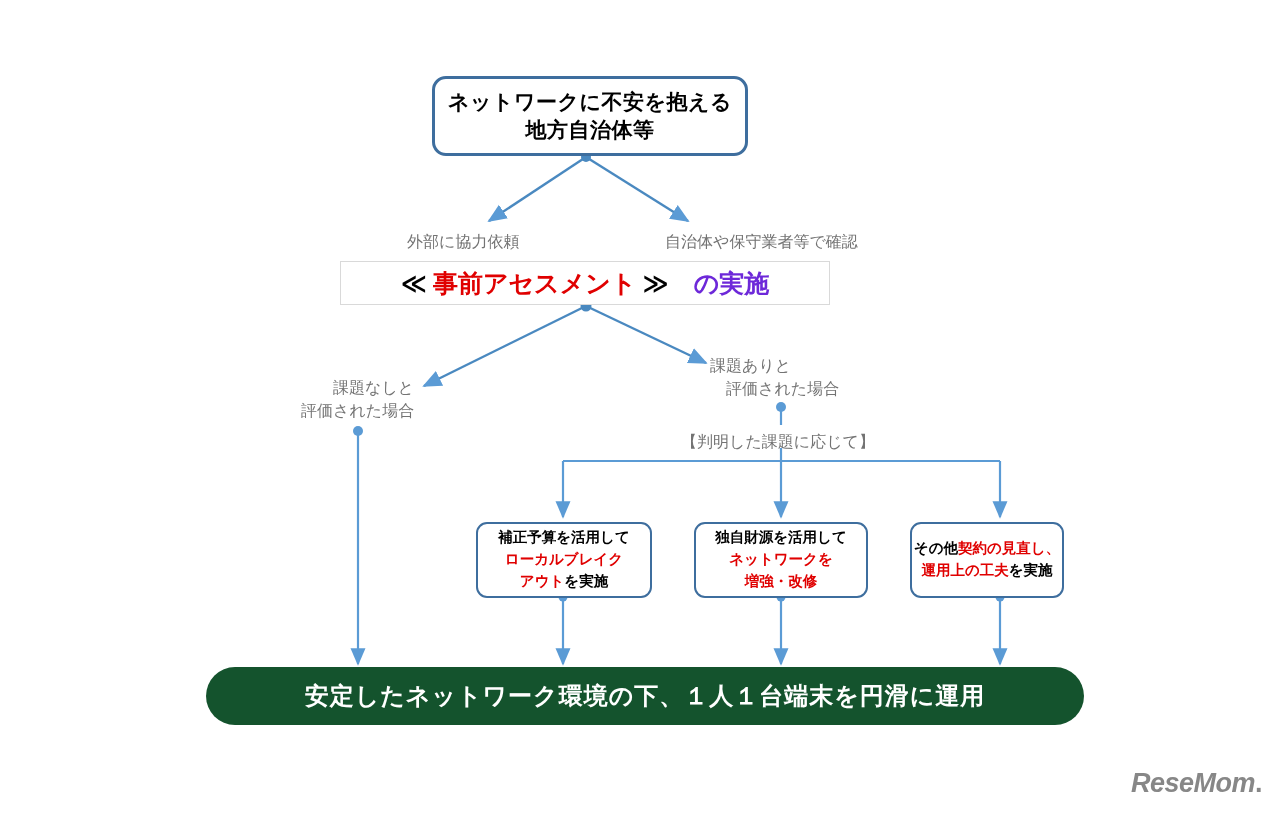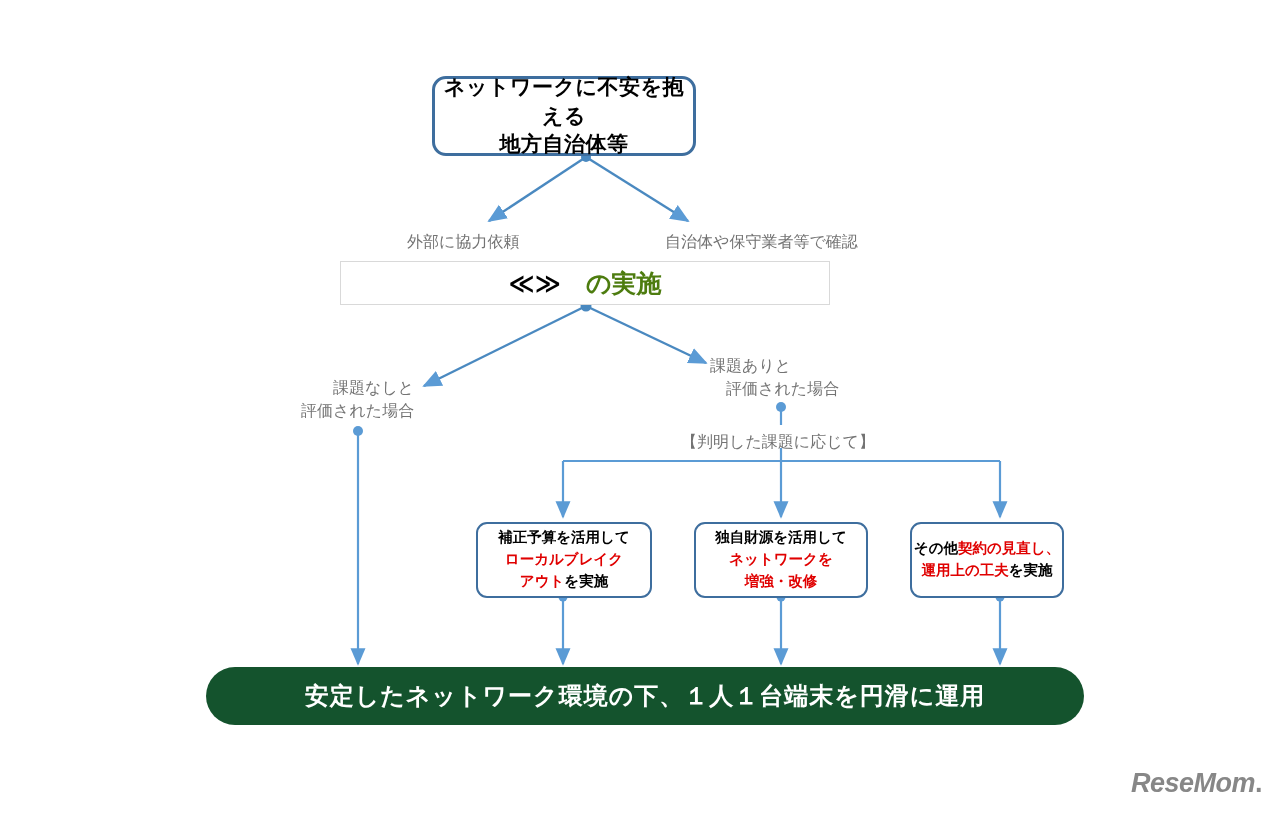--- a/index.html
+++ b/index.html
@@ -40,21 +40,21 @@
     align-items: center;
     justify-content: center;
     text-align: center;
     font-weight: bold;
     line-height: 1.35;
     letter-spacing: 0.5px;
   }
   #top-box {
     left: 432px;
     top: 76px;
-    width: 264px;
+    width: 316px;
     height: 80px;
     font-size: 21px;
   }
   #top-box .txt { white-space: pre-line; }
 
   
   #assessment-bar {
     position: absolute;
     left: 340px;
     top: 261px;
@@ -65,21 +65,21 @@
     border: 1px solid #d9d9d9;
     display: flex;
     align-items: center;
     justify-content: center;
     font-size: 25px;
     font-weight: bold;
     white-space: pre;
   }
   #assessment-bar .chev { color: #000000; }
   #assessment-bar .accent { color: #E00000; padding: 0 6px; }
-  #assessment-bar .tail { color: #4d7c0f; }
+  #assessment-bar .tail { color: #6d28d9; }
 
   
   .caption {
     position: absolute;
     font-size: 16px;
     color: #737373;
     line-height: 1.45;
     white-space: pre-line;
   }
   #cap-left-top    { left: 407px; top: 230px; }
@@ -199,20 +199,21 @@
   <div id="top-box" class="node-box">
     <span class="txt">ネットワークに不安を抱える
 地方自治体等</span>
   </div>
 
   <div id="cap-left-top" class="caption">外部に協力依頼</div>
   <div id="cap-right-top" class="caption">自治体や保守業者等で確認</div>
 
   <div id="assessment-bar">
     <span class="chev">≪</span>
+    <span class="accent">事前アセスメント</span>
     <span class="chev">≫</span>
     <span class="tail">　の実施</span>
   </div>
 
   <div id="cap-no-issue" class="caption">課題なしと
 　評価された場合</div>
   <div id="cap-has-issue" class="caption">課題ありと
 　評価された場合</div>
   <div id="cap-according" class="caption">【判明した課題に応じて】</div>
 

